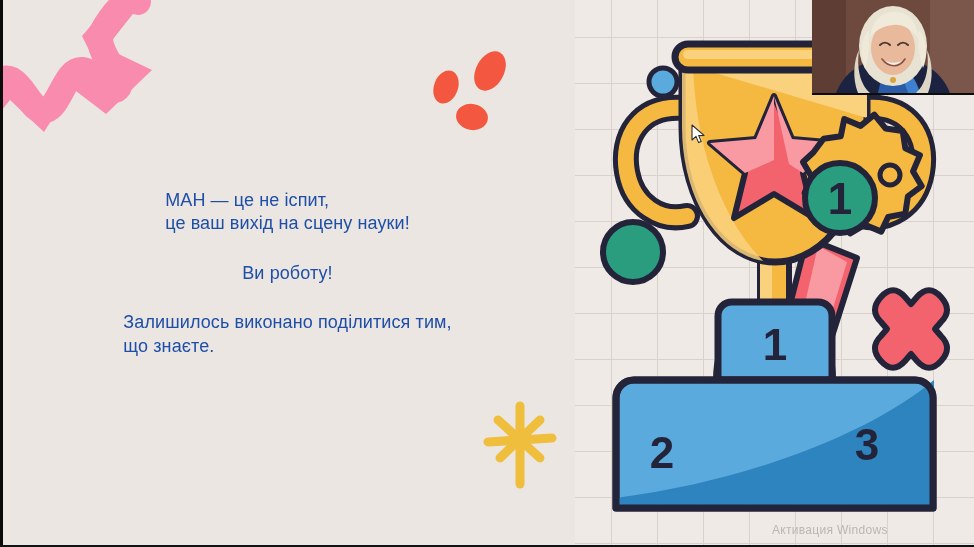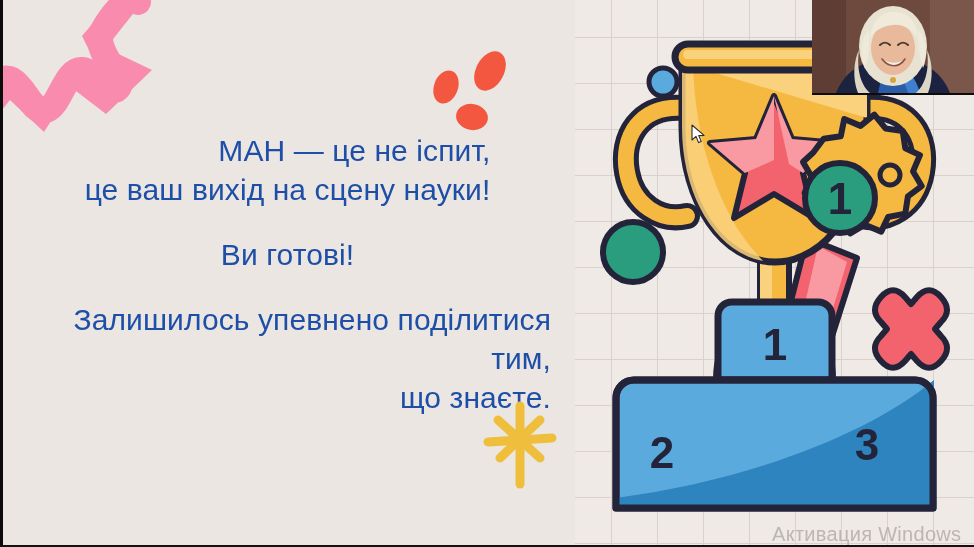--- a/index.html
+++ b/index.html
@@ -18,23 +18,23 @@
   .edge-bottom{position:absolute;left:0;bottom:0;width:100%;height:2px;background:#121212;z-index:60;}
 
   
   .text-panel{
     position:absolute;left:0;top:0;width:575px;height:547px;
     display:flex;flex-direction:column;align-items:center;justify-content:center;
     padding:0 24px;box-sizing:border-box;
   }
   .para{
     color:#1E4FA8;
-    font-size:30px;
+    font-size:18px;
     line-height:1.3;
-    text-align:right;
+    text-align:left;
     letter-spacing:.1px;
     margin:0 0 26px 0;
     white-space:pre-line;
     font-weight:400;
   }
   .para.last{margin-bottom:0;}
 
   
   .squiggle{position:absolute;left:-14px;top:-8px;width:190px;height:150px;}
   .dots-group{position:absolute;left:428px;top:42px;width:100px;height:100px;}
@@ -65,38 +65,38 @@
   .webcam{
     position:absolute;left:812px;top:0;width:162px;height:93px;
     background:#6E4A3E;overflow:hidden;z-index:50;
     border-bottom:2px solid #0c0c0c;
   }
   .cam-svg{position:absolute;inset:0;width:100%;height:100%;}
 
   
   .watermark{
     position:absolute;left:772px;top:523px;z-index:40;
-    color:#BCB6B1;font-size:20px;letter-spacing:.3px;
+    color:#BCB6B1;font-size:12px;letter-spacing:.3px;
     font-family:"Liberation Sans",sans-serif;
     white-space:nowrap;pointer-events:none;
   }
 
   
   .cursor{position:absolute;left:691px;top:124px;width:15px;height:21px;z-index:55;}
 </style>
 </head>
 <body>
 
 <div id="slide">
 
   <div class="text-panel">
     <p class="para">МАН — це не іспит,
 це ваш вихід на сцену науки!</p>
-    <p class="para">Ви готові!</p>
-    <p class="para last">Залишилось упевнено поділитися тим,
+    <p class="para">Ви роботу!</p>
+    <p class="para last">Залишилось виконано поділитися тим,
 що знаєте.</p>
   </div>
 
   <svg class="squiggle" viewBox="0 0 190 150">
     <path d="M -22 128 L 18 84 L 50 120 L 78 74 L 122 96 L 96 44 L 132 2 L 150 18 L 120 56 L 166 78 L 120 122 L 86 96 L 58 140 L 24 108 L -10 150 Z" fill="#F98BAE"></path>
     <path d="M -24 126 C 0 96 14 82 26 88 C 40 96 46 122 60 118 C 74 114 80 76 96 78 C 112 80 126 104 132 96 C 140 86 106 58 116 40 C 126 22 142 2 152 10" fill="none" stroke="#F98BAE" stroke-width="26" stroke-linecap="round" stroke-linejoin="round"></path>
   </svg>
 
   <div class="dots-group">
     <span class="dot-el dot-a"></span>

